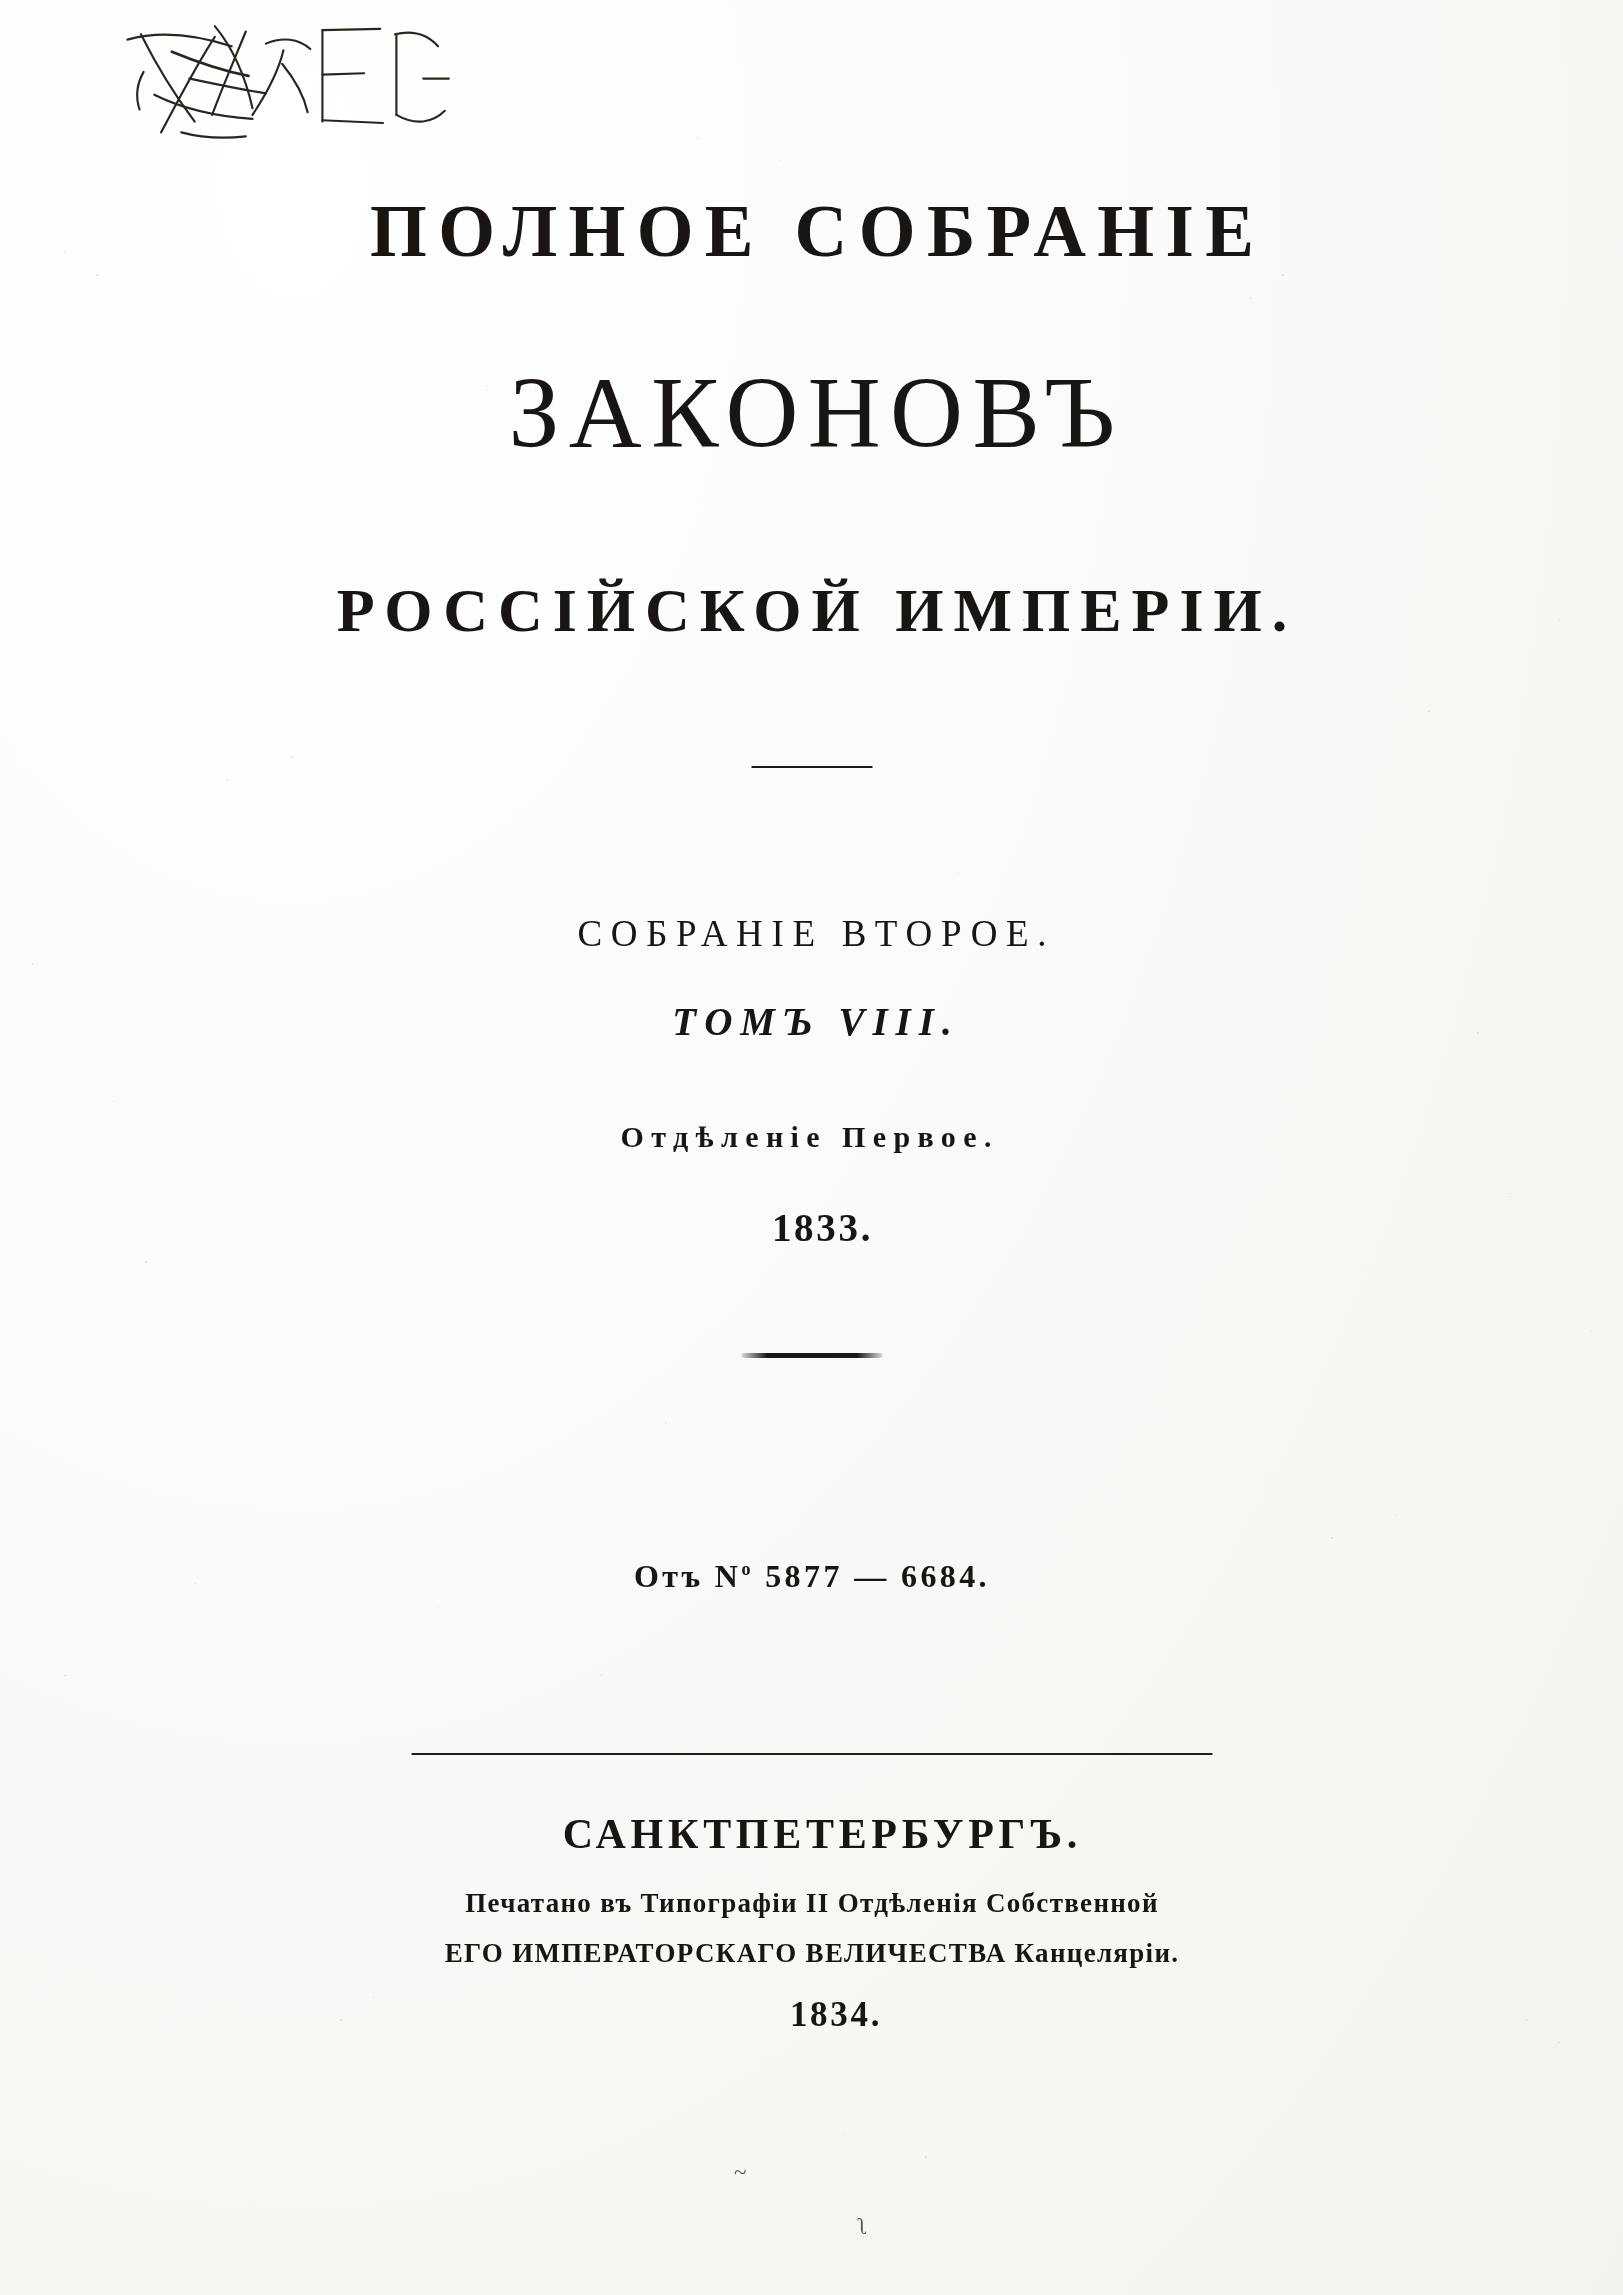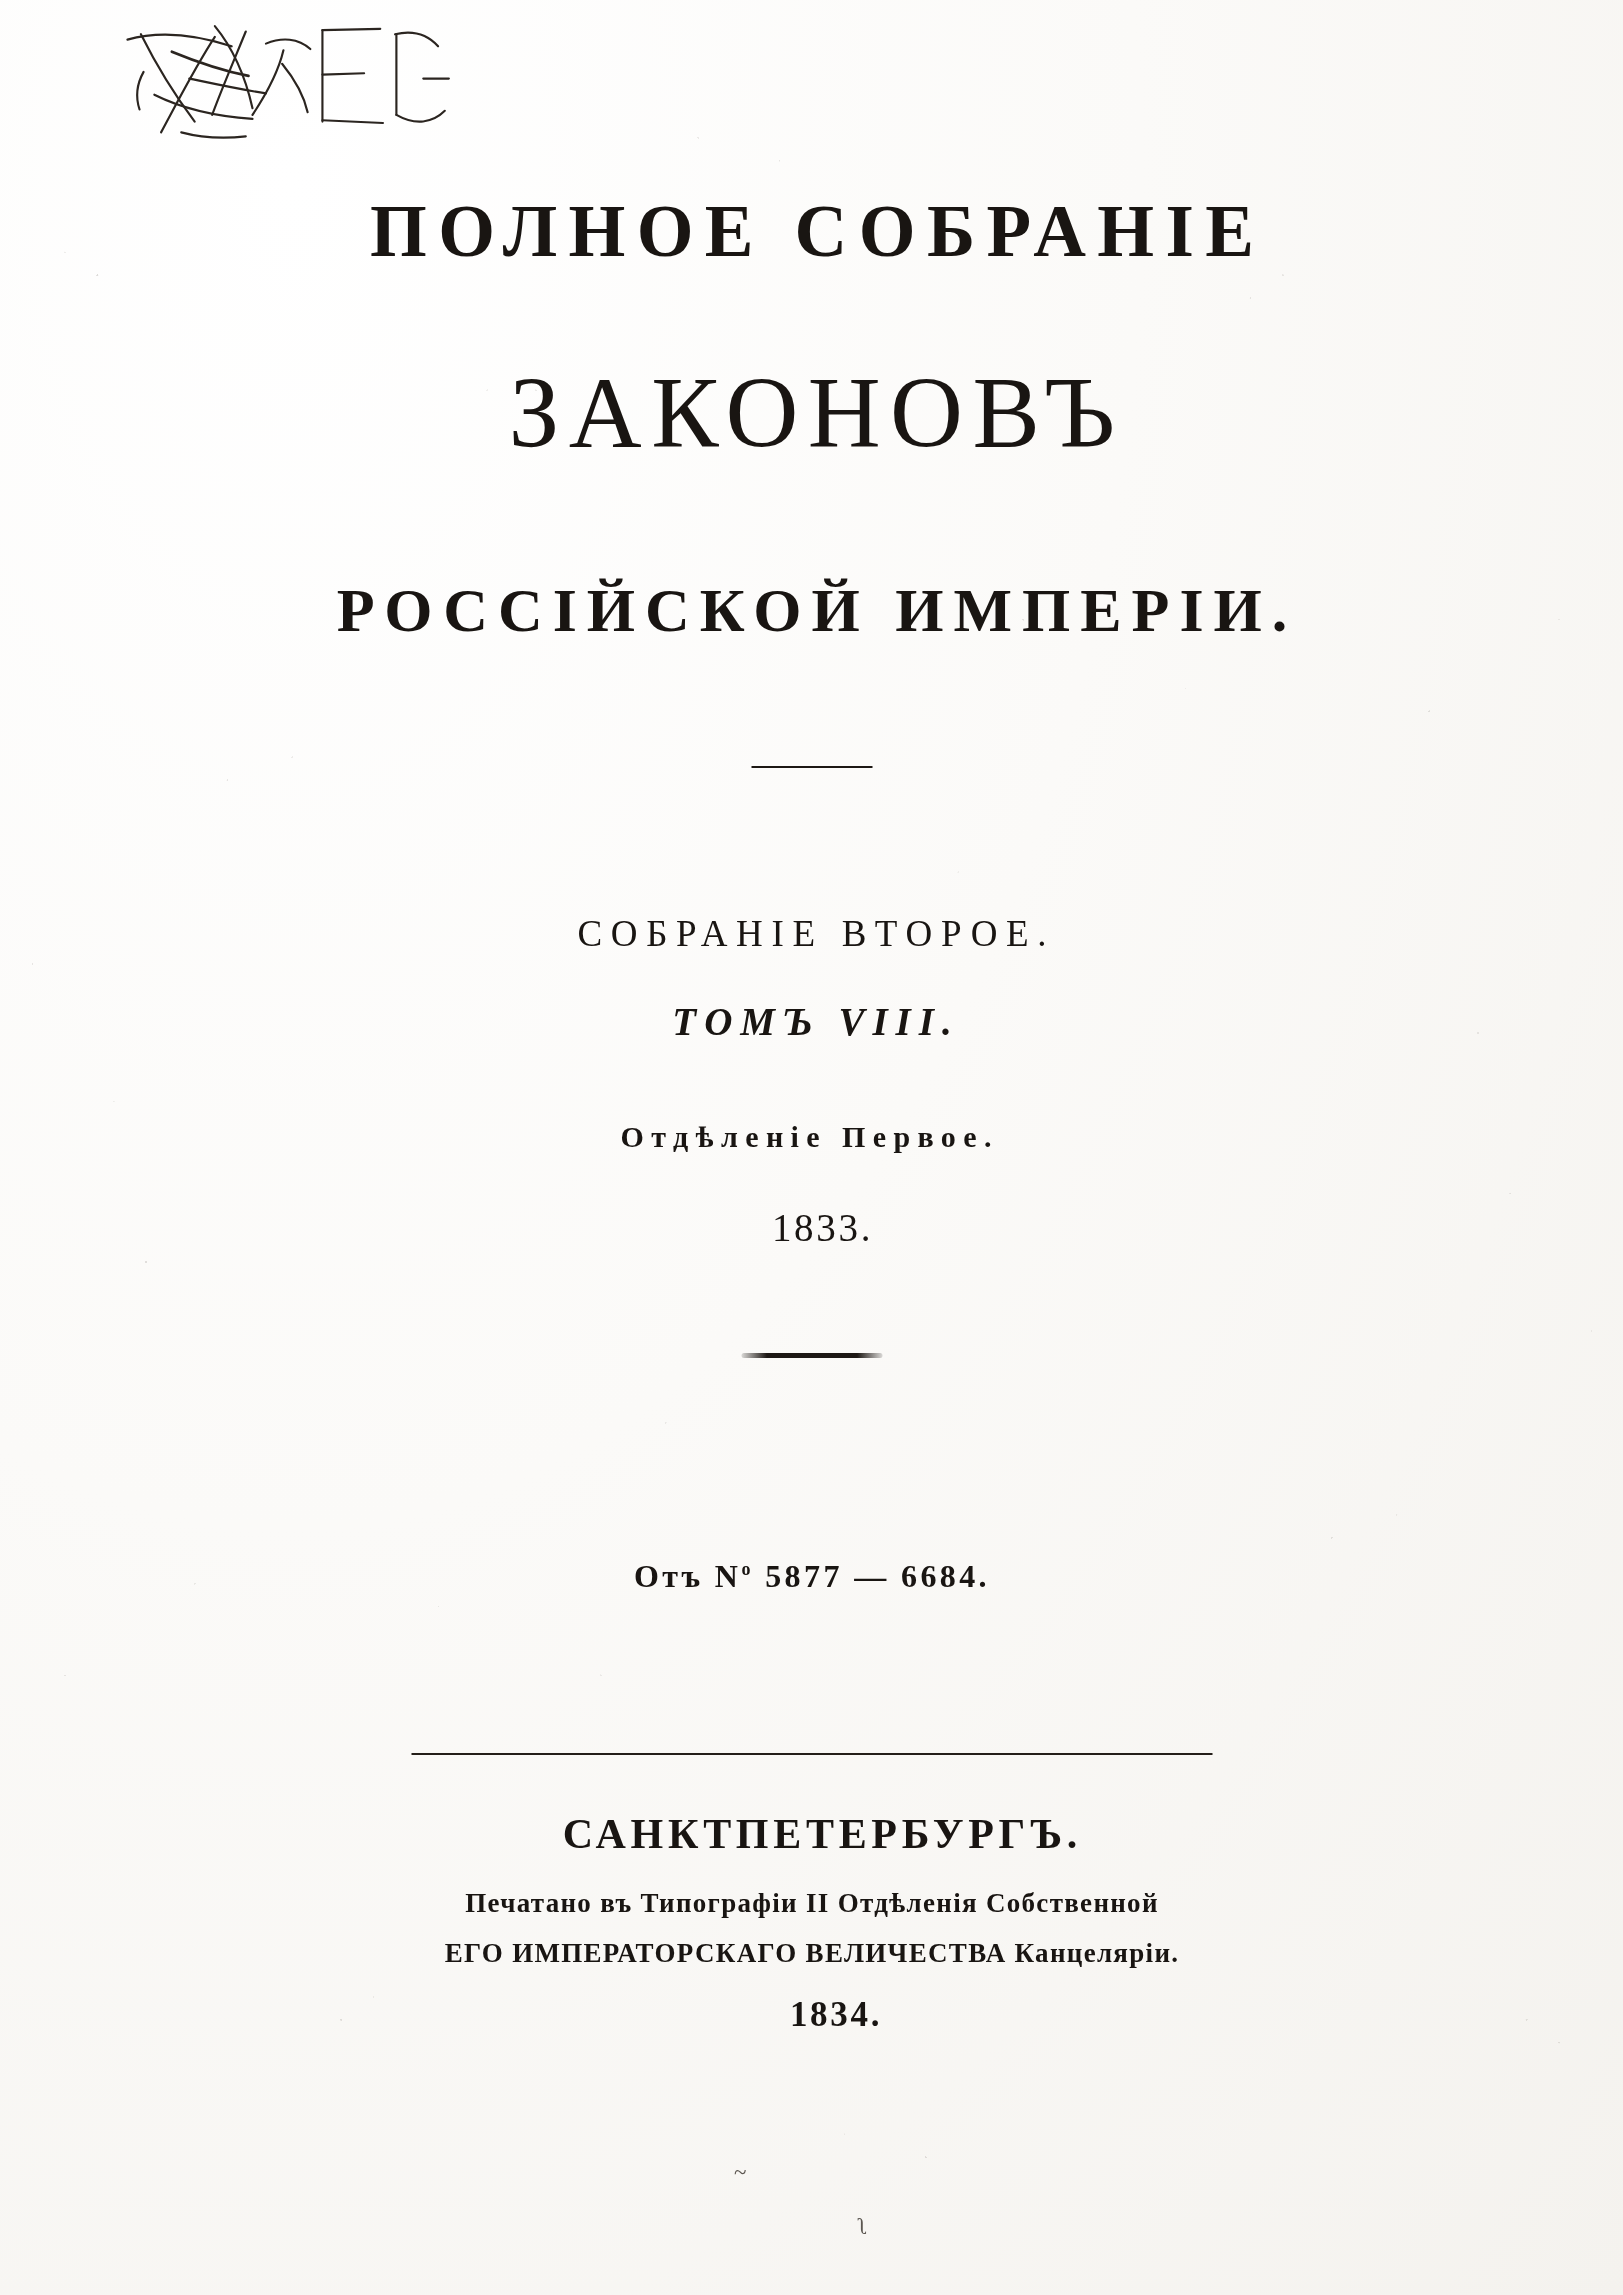--- a/index.html
+++ b/index.html
@@ -152,21 +152,21 @@
     font-size: 30px;
     letter-spacing: 7.4px;
     font-weight: 700;
     text-indent: 7.4px;
   }
   .sub-year {
     position: absolute;
     top: 1205px; left: 0; right: 0;
     font-size: 39px;
     letter-spacing: 2.7px;
-    font-weight: 400;
+    font-weight: 700;
     padding-left: 21px;
   }
 
   
   .range {
     position: absolute;
     top: 1558px; left: 0; right: 0;
     font-size: 32px;
     letter-spacing: 3.4px;
     font-weight: 700;

